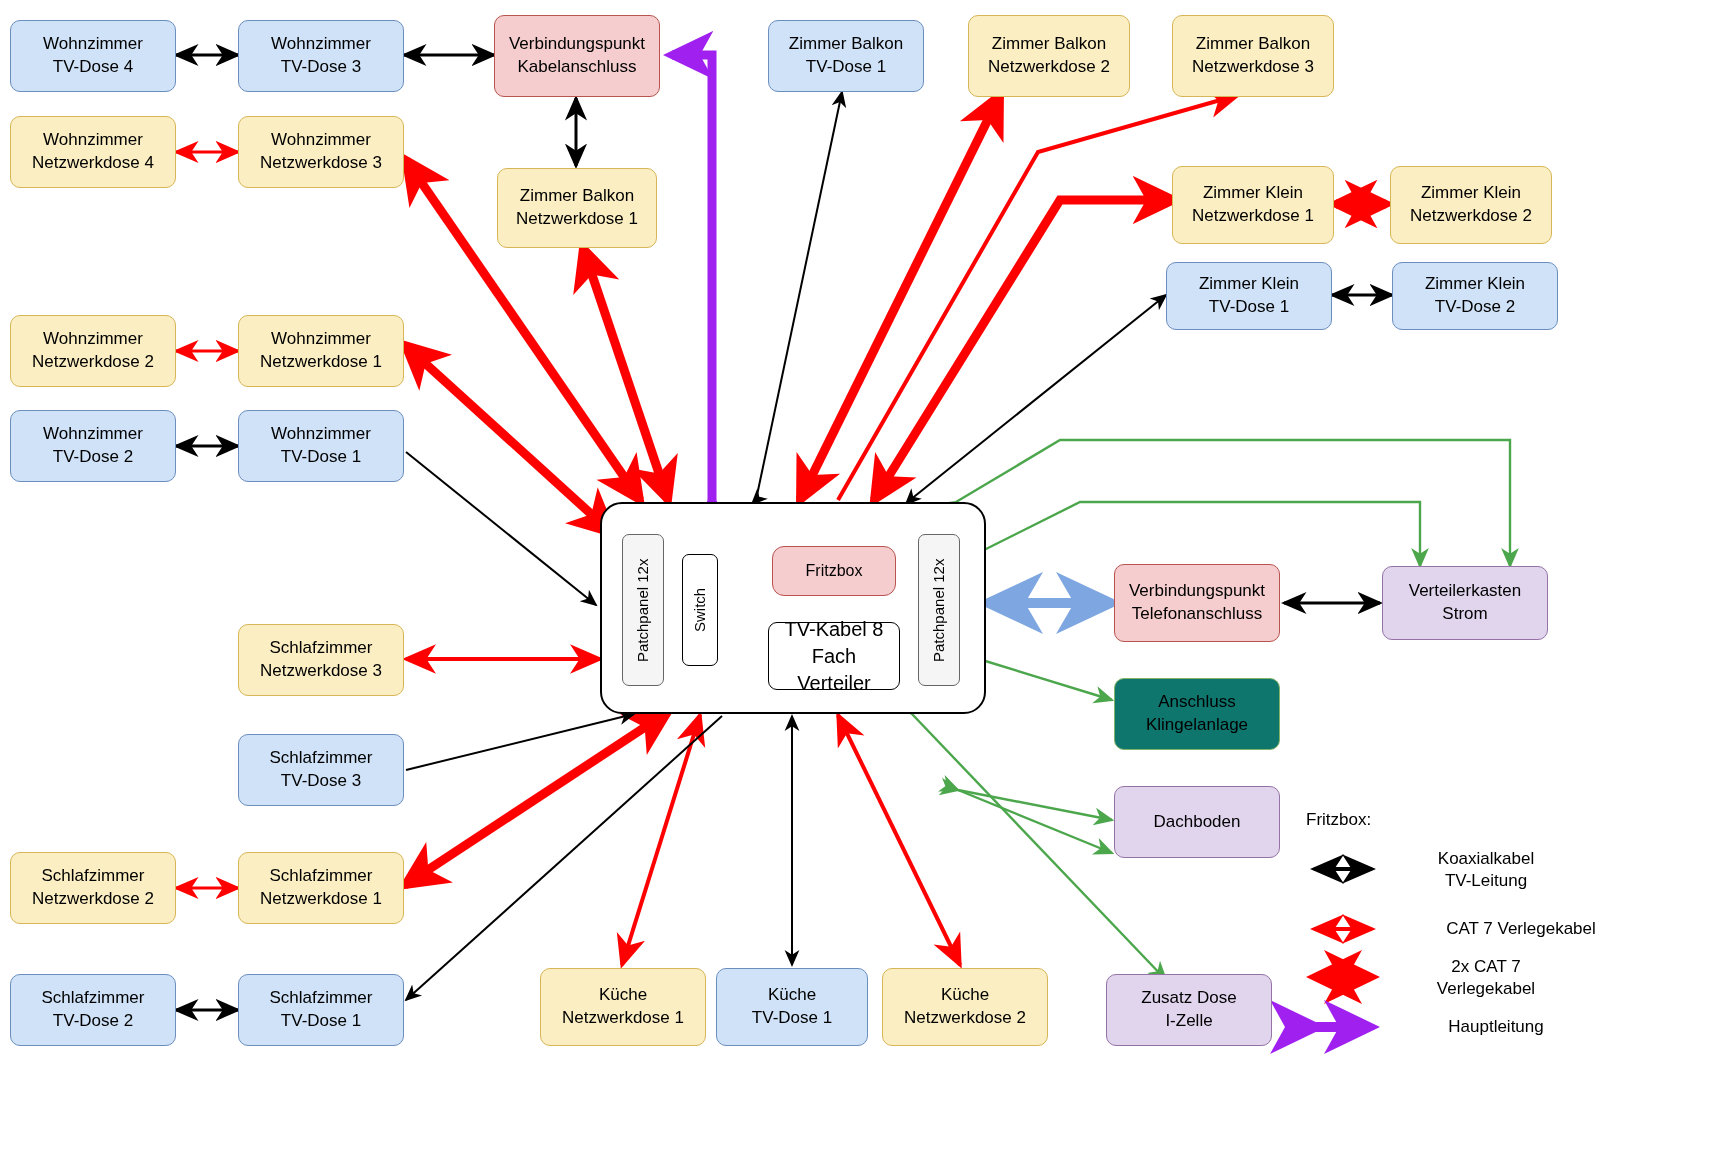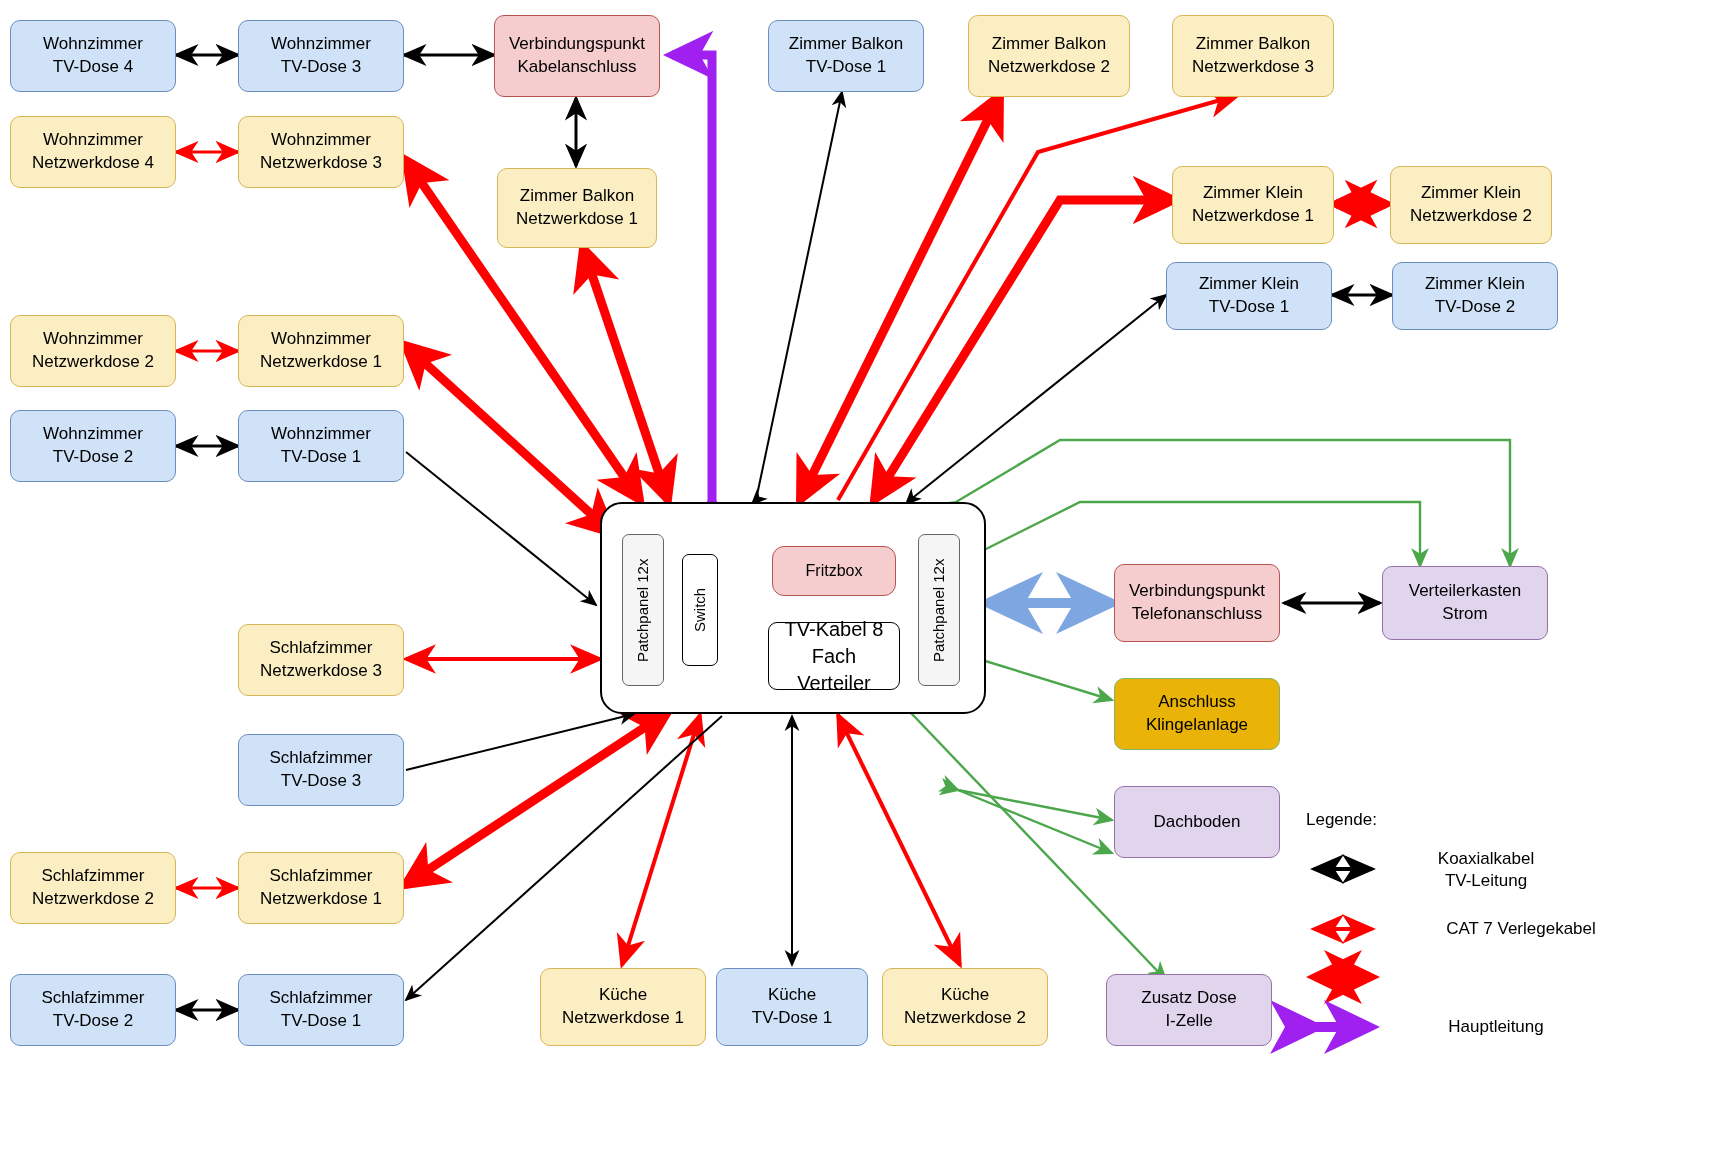--- a/index.html
+++ b/index.html
@@ -35,21 +35,21 @@
     font-size: 17px;
     line-height: 1.35;
     color: #000000;
     white-space: pre-line;
     padding: 2px 4px;
   }
   .n-blue   { background: #cfe2f7; border-color: #6c8ebf; }
   .n-yellow { background: #fbeec2; border-color: #d6b656; }
   .n-red    { background: #f6cdce; border-color: #b85450; }
   .n-purple { background: #e1d5ee; border-color: #9673a6; }
-  .n-green  { background: #eab308; border-color: #82b366; }
+  .n-green  { background: #0f766e; border-color: #82b366; }
   .n-white  { background: #ffffff; border-color: #000000; }
   .n-gray   { background: #f5f5f5; border-color: #666666; }
 
   
   #hub {
     position: absolute;
     box-sizing: border-box;
     background: #ffffff;
     border: 2px solid #000;
     border-radius: 22px;
@@ -248,20 +248,22 @@
 
   <div id="hub" style="left:600px; top:502px; width:386px; height:212px;">
     <div class="node n-gray vert-label" style="left:20px; top:30px; width:42px; height:152px; font-size:15px; border-radius:7px;">Patchpanel 12x</div>
     <div class="node n-white vert-label" style="left:80px; top:50px; width:36px; height:112px; font-size:15px; border-radius:7px;">Switch</div>
     <div class="node n-red" style="left:170px; top:42px; width:124px; height:50px; font-size:16px; border-radius:12px;">Fritzbox</div>
     <div class="node n-white" style="left:166px; top:118px; width:132px; height:68px; font-size:20px; border-radius:9px;">TV-Kabel 8
 Fach Verteiler</div>
     <div class="node n-gray vert-label" style="left:316px; top:30px; width:42px; height:152px; font-size:15px; border-radius:7px;">Patchpanel 12x</div>
   </div>
 
-  <div class="legend-title" style="left:1306px; top:810px;">Legende:</div>
+  <div class="legend-title" style="left:1306px; top:810px;">Fritzbox:</div>
 
   <div class="legend-label" style="left:1386px; top:848px; width:200px;">Koaxialkabel
 TV-Leitung</div>
   <div class="legend-label" style="left:1386px; top:918px; width:270px; text-align:center;">CAT 7 Verlegekabel</div>
+  <div class="legend-label" style="left:1386px; top:956px; width:200px;">2x CAT 7
+Verlegekabel</div>
   <div class="legend-label" style="left:1386px; top:1016px; width:220px; text-align:center;">Hauptleitung</div>
 
 </div>
 
 </body></html>

